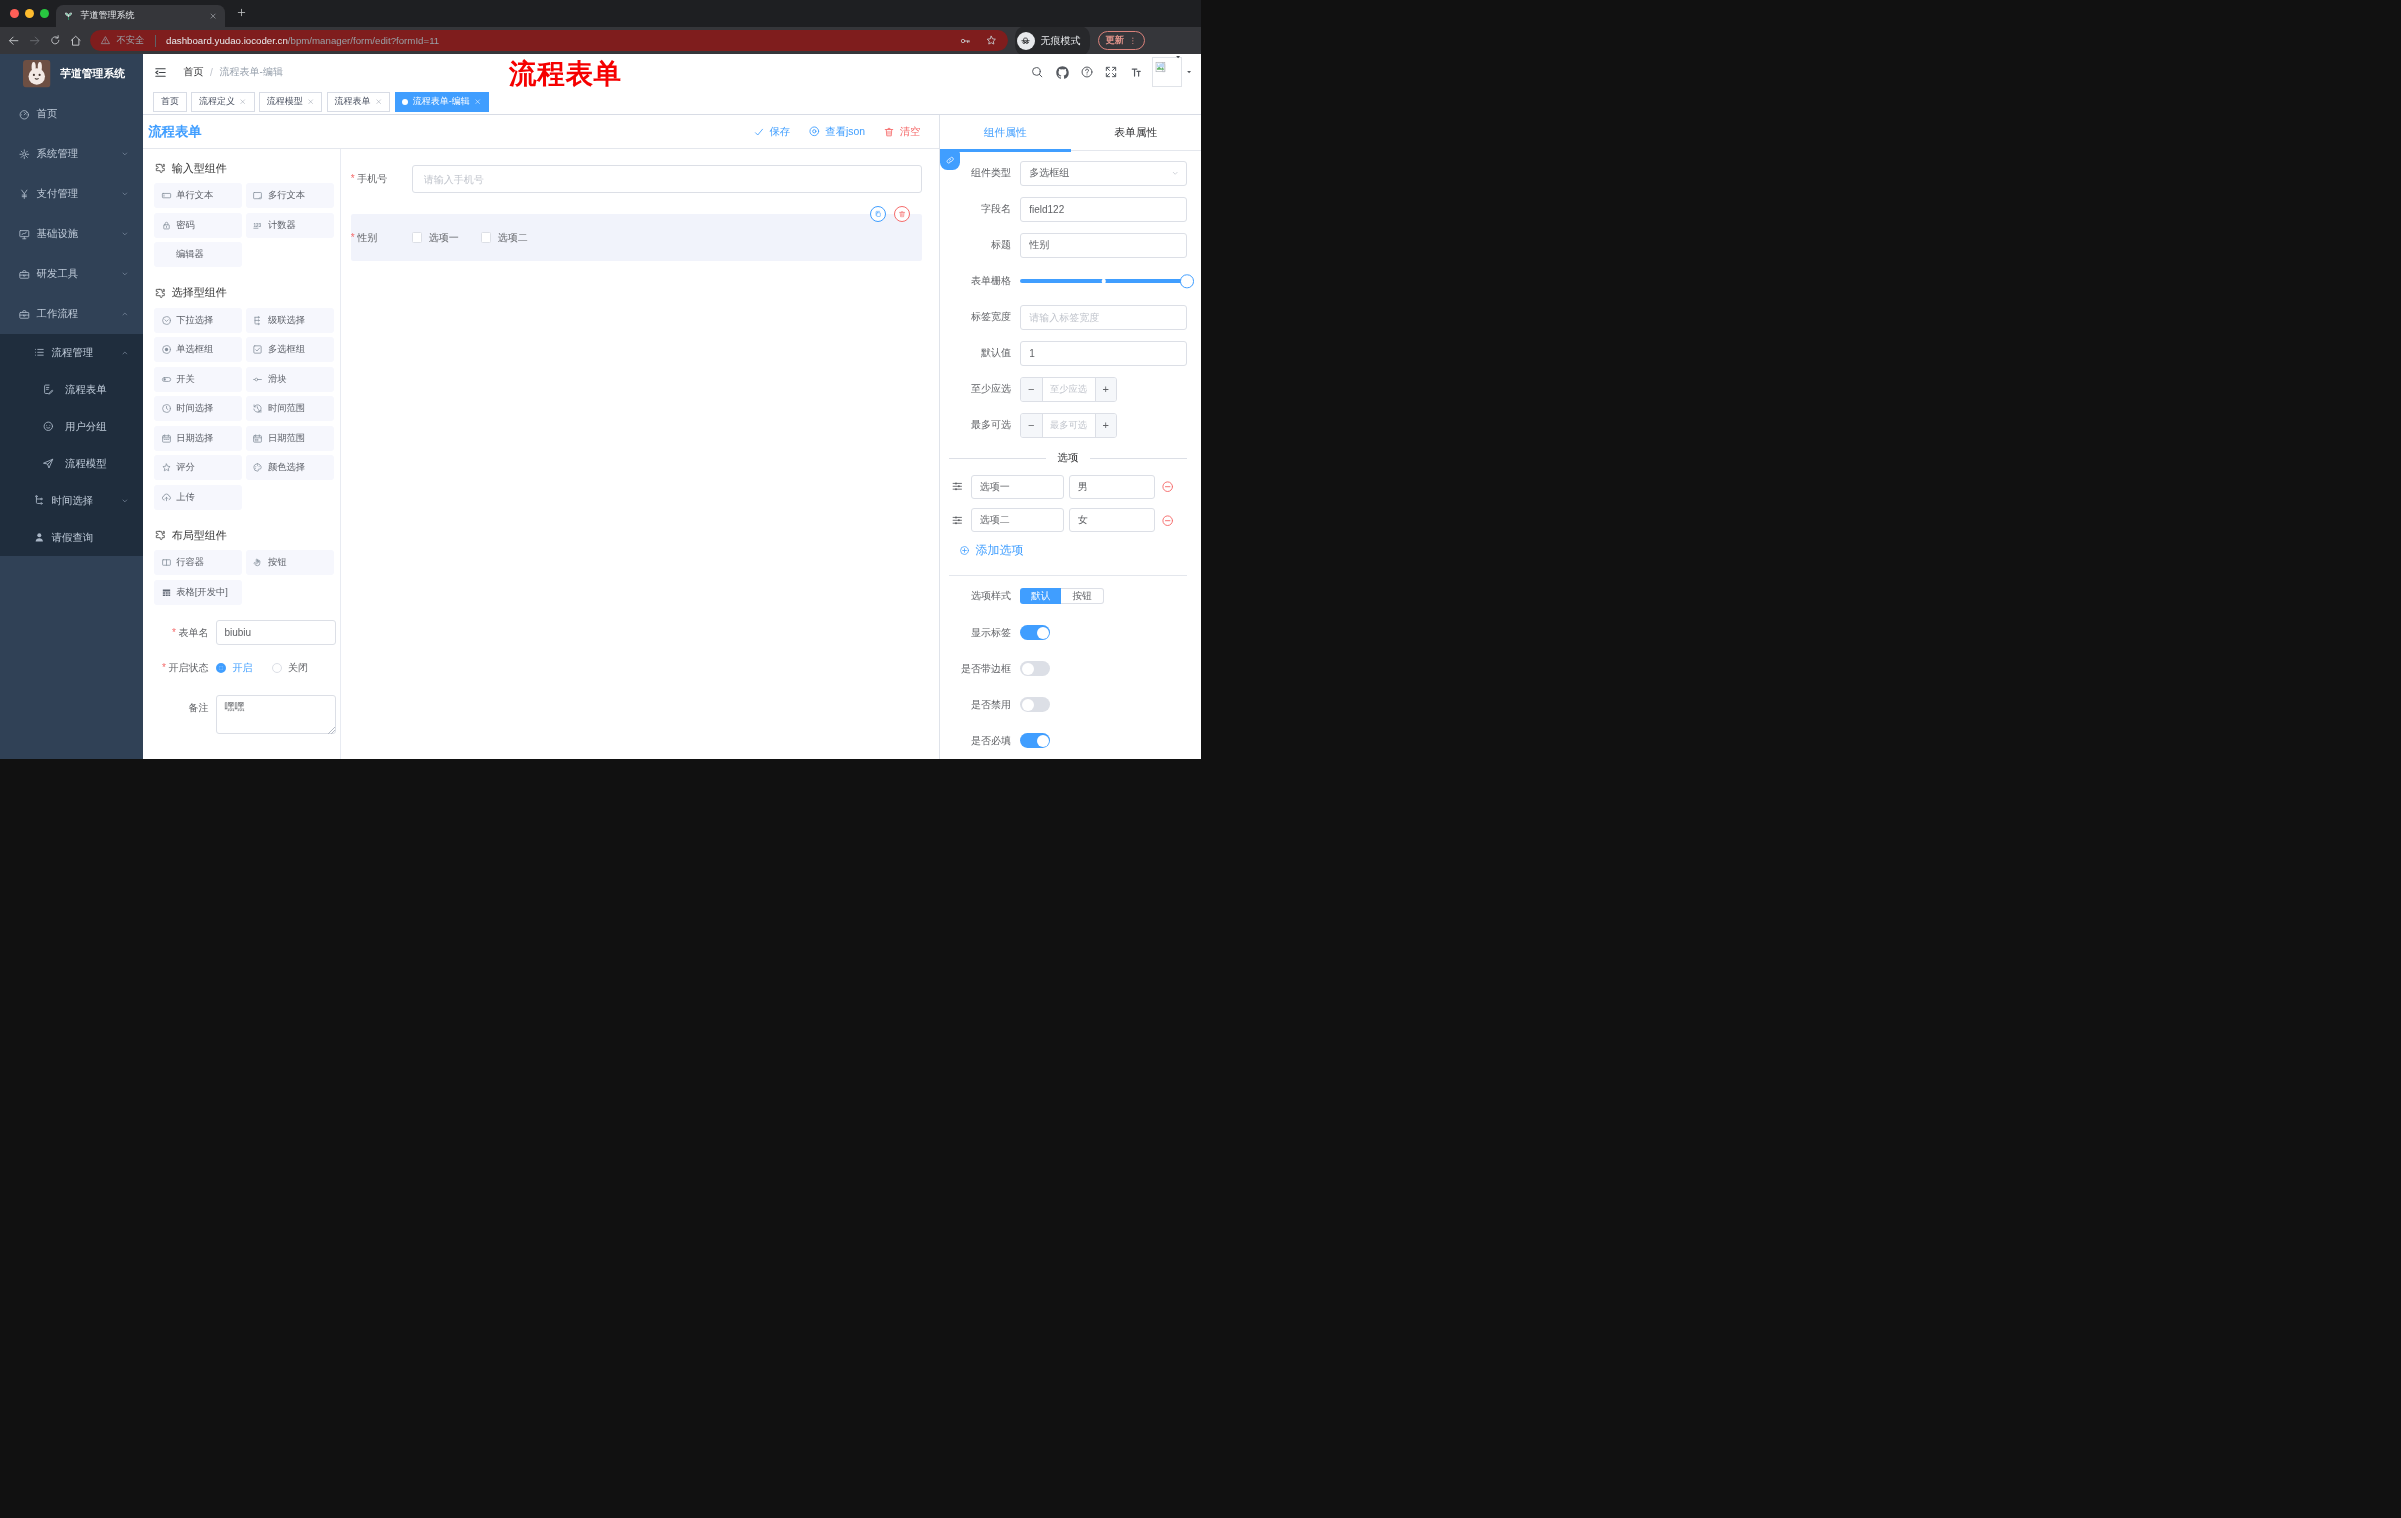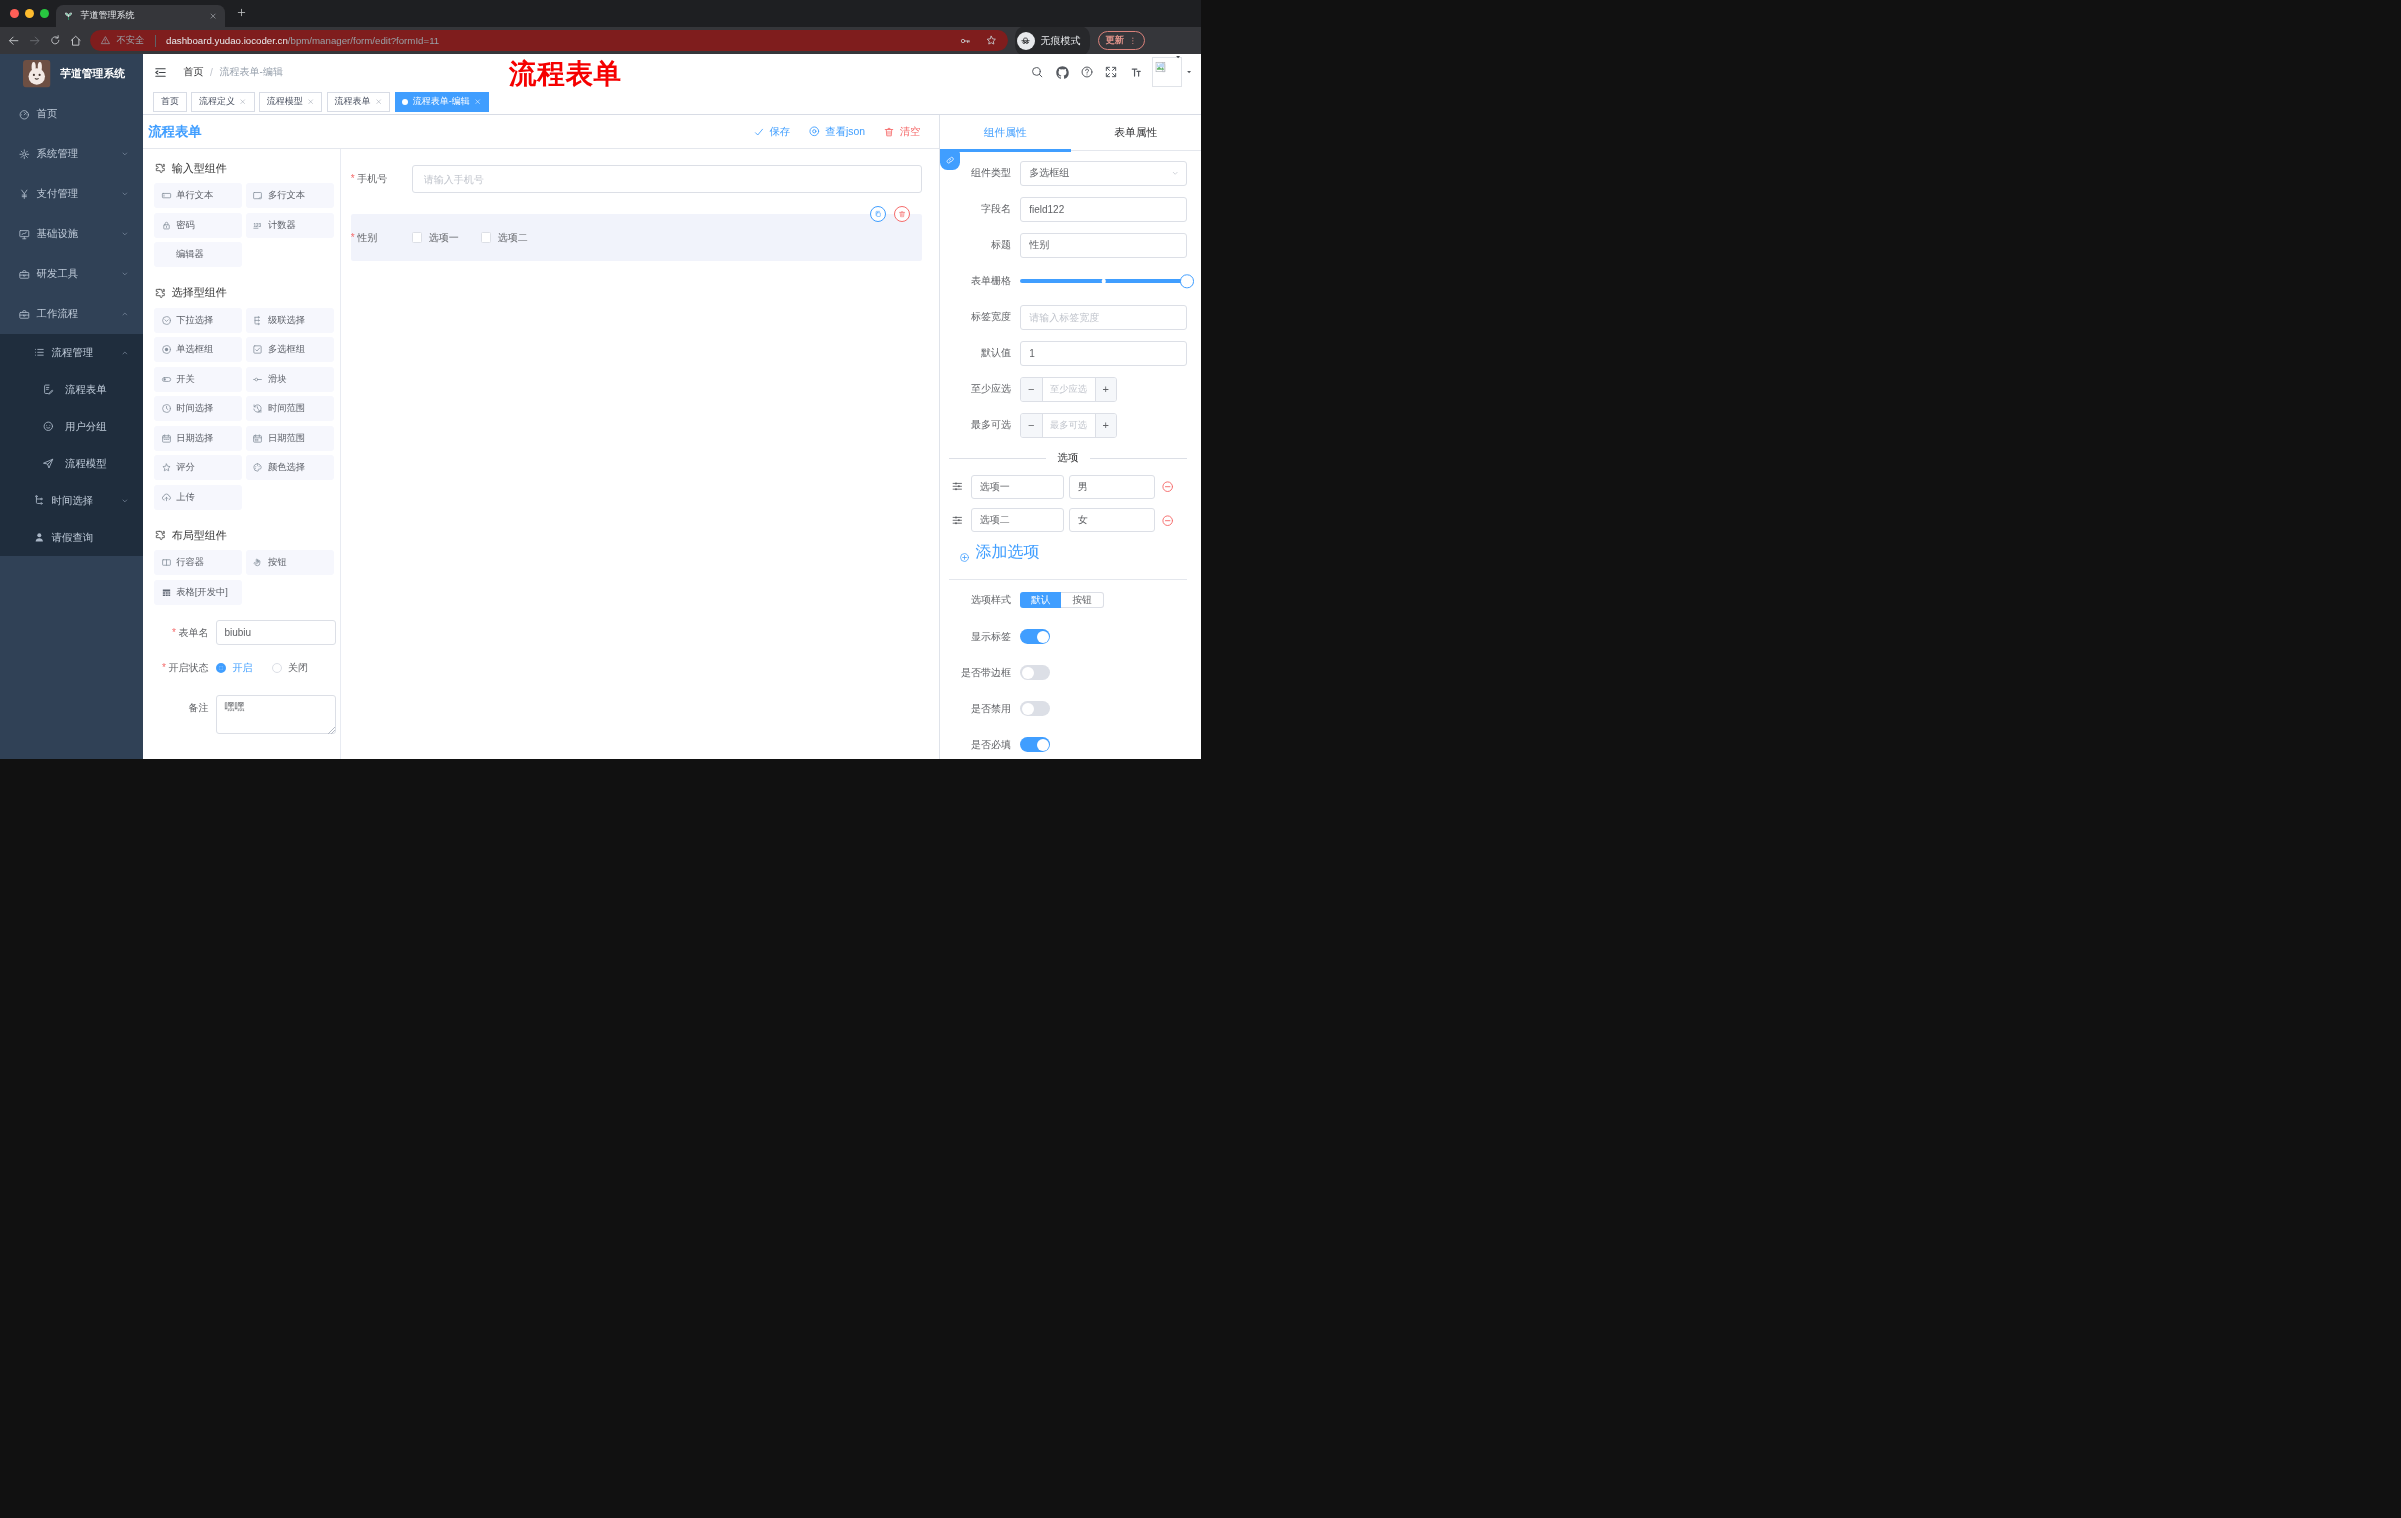--- a/index.html
+++ b/index.html
@@ -136,21 +136,21 @@
   .stval{flex:1;display:flex;align-items:center;justify-content:center;font-size:9.3px;color:#c0c4cc;white-space:nowrap}
   .idivider{display:flex;align-items:center;margin-top:13.4px;color:#303133;font-size:10.4px;font-weight:500}
   .idivider::before,.idivider::after{content:"";flex:1;height:0.7px;background:#dcdfe6}
   .idivider span{margin:0 12px}
   .optrow{display:flex;align-items:center;margin-top:9.7px;margin-left:1.5px;gap:5.2px}
   .optrow .handle{width:12.6px;height:12.6px;color:#606266;flex-shrink:0;cursor:grab}
   .oin{height:24px;border:0.7px solid #dcdfe6;border-radius:3px;padding:0 7.4px;font-size:10px;color:#606266;outline:none;background:#fff}
   .oin.a{width:93px;margin-left:3px}
   .oin.b{width:86px}
   .delopt{width:13.4px;height:13.4px;color:#f56c6c;flex-shrink:0;cursor:pointer}
-  .addopt{margin:9.7px 0 0 10.4px;display:flex;align-items:flex-end;gap:5.2px;color:#409eff;font-size:16px;cursor:pointer}
+  .addopt{margin:9.7px 0 0 10.4px;display:flex;align-items:center;gap:5.2px;color:#409eff;font-size:12px;cursor:pointer}
   .addopt svg{width:11px;height:11px}
   .hrline{margin-top:16.3px;border-top:0.7px solid #e4e7ed}
   .seg{display:flex}
   .segbtn{height:16px;display:flex;align-items:center;justify-content:center;font-size:9.7px;padding:0 11px;cursor:pointer}
   .segbtn.on{background:#409eff;color:#fff;border-radius:3px 0 0 3px}
   .segbtn.offb{border:0.7px solid #dcdfe6;border-left:none;color:#606266;border-radius:0 3px 3px 0;background:#fff}
   .swrow{margin-top:21px}
   .swrow:first-of-type{margin-top:12px}
   .toggle{width:30px;height:15px;border-radius:7.4px;position:relative;cursor:pointer}
   .toggle .knob{position:absolute;top:1.5px;width:12px;height:12px;border-radius:50%;background:#fff}

